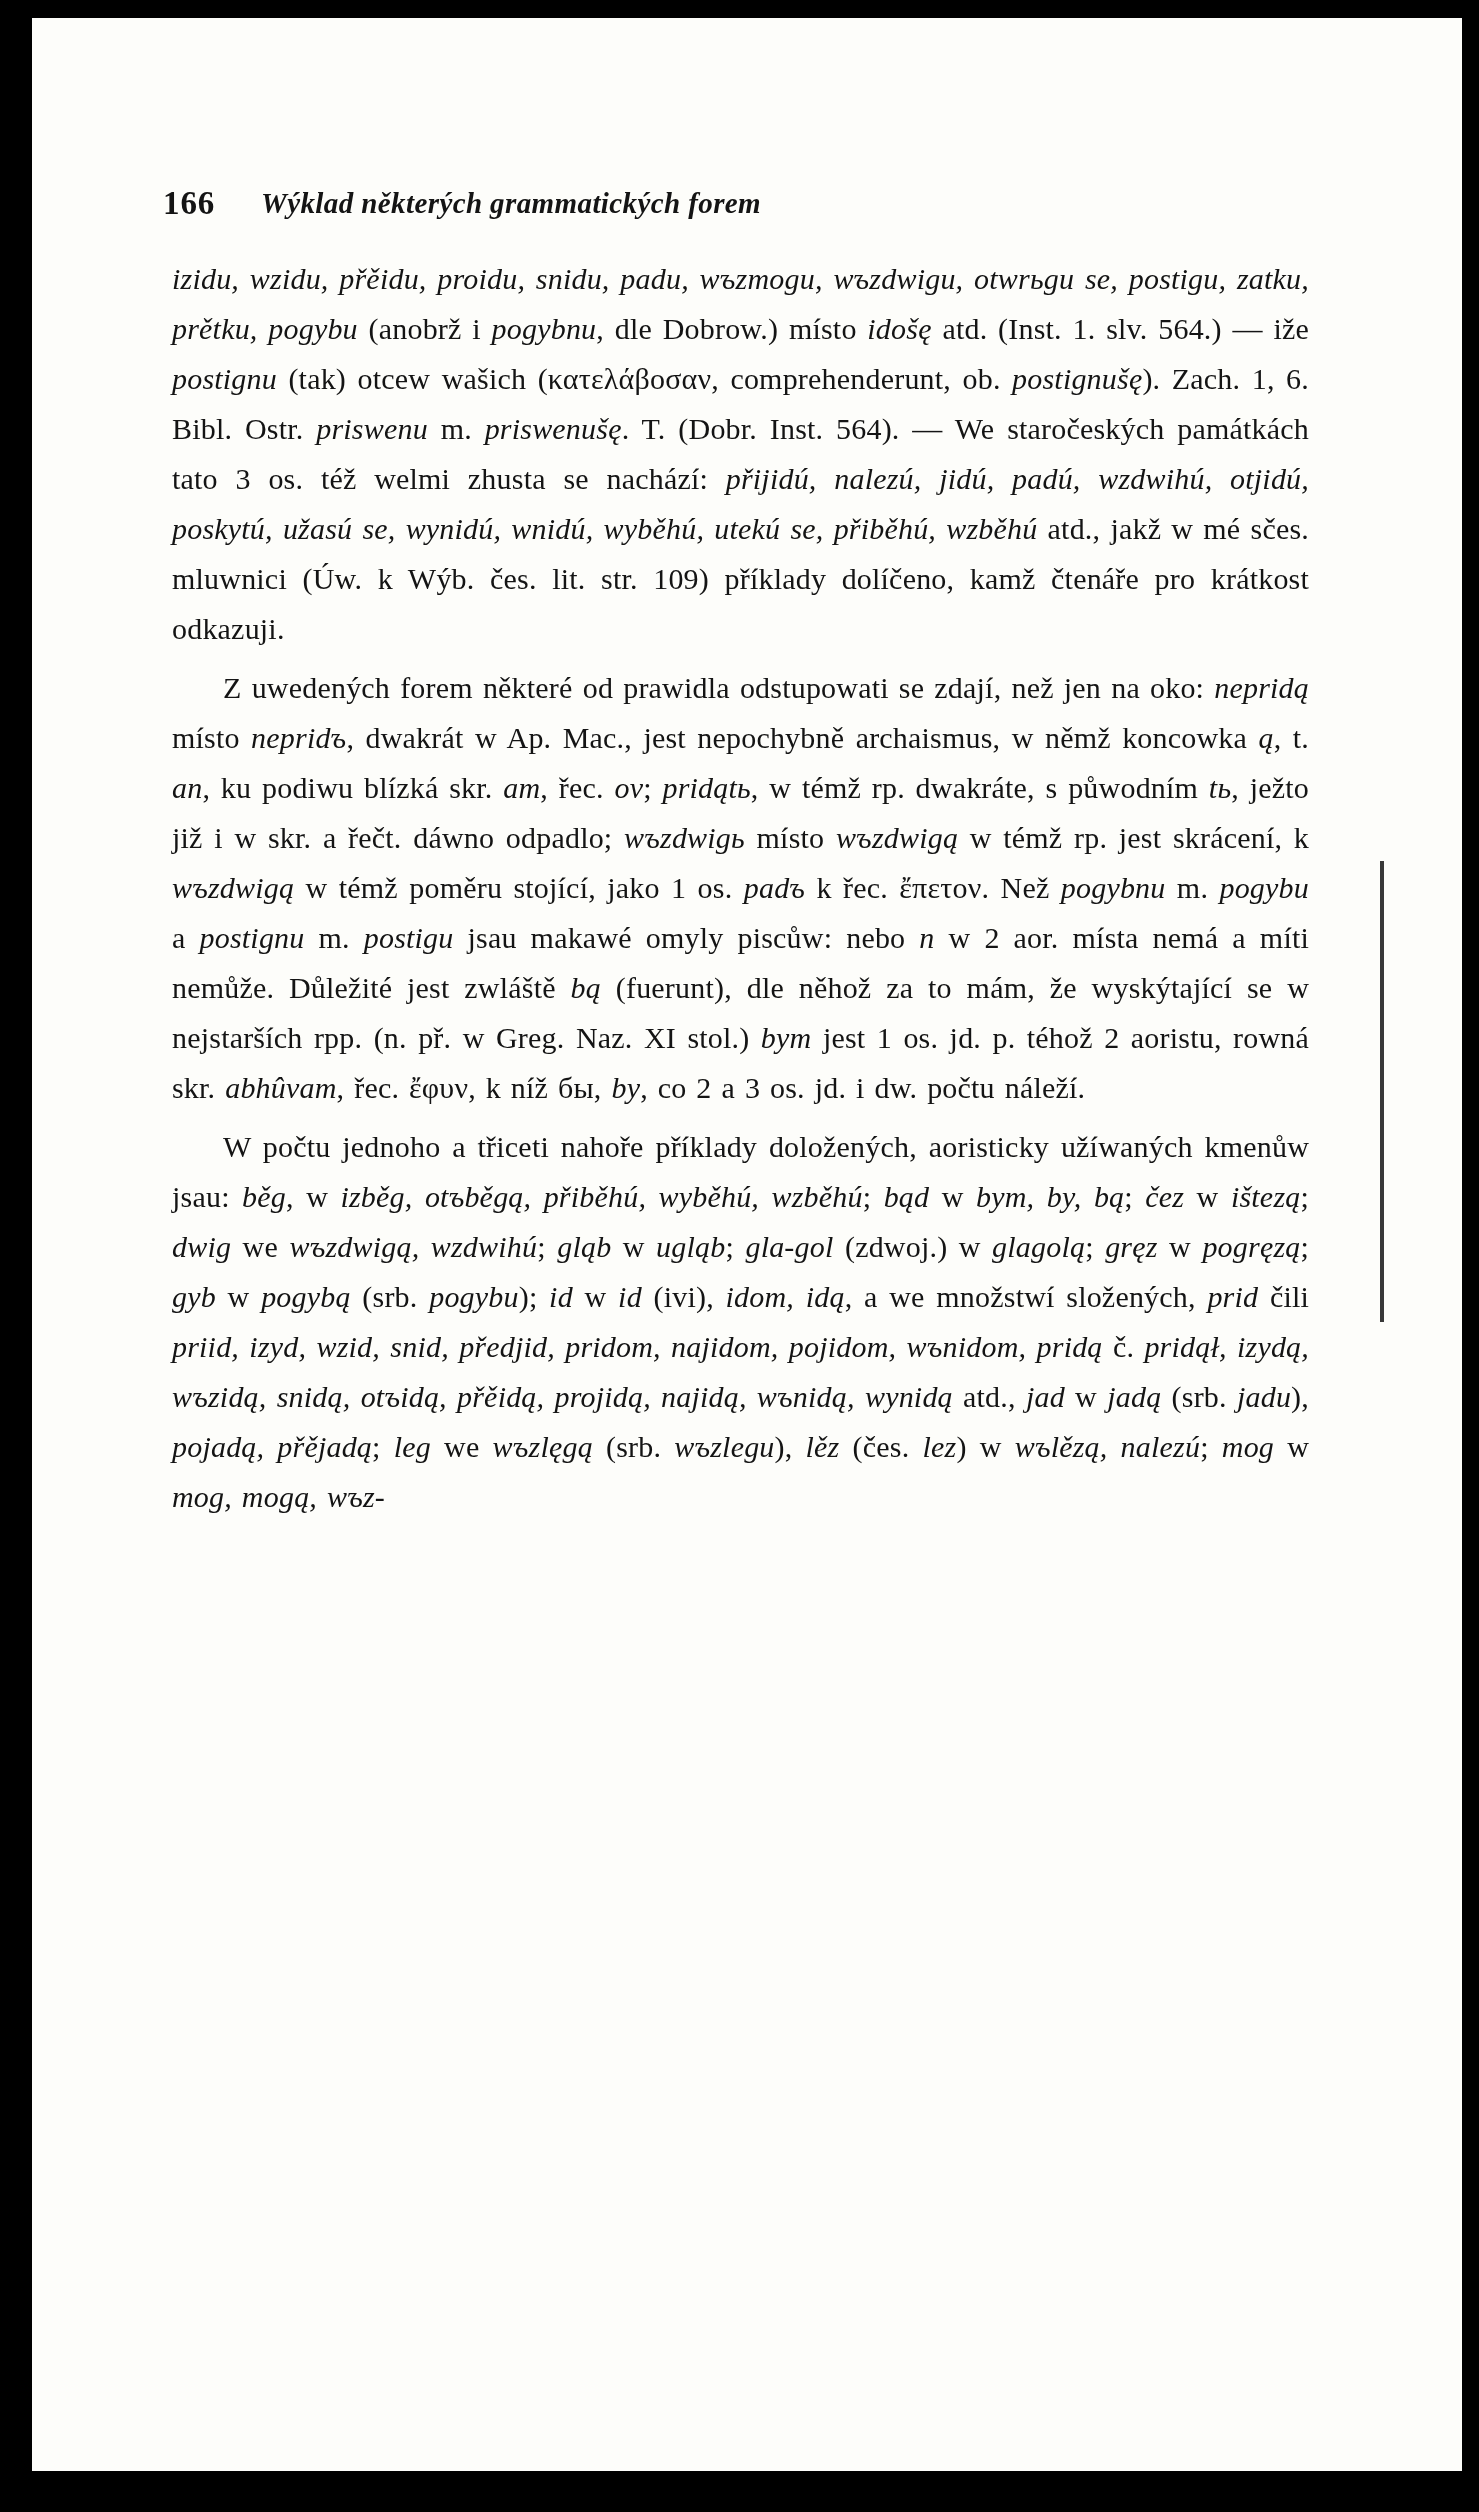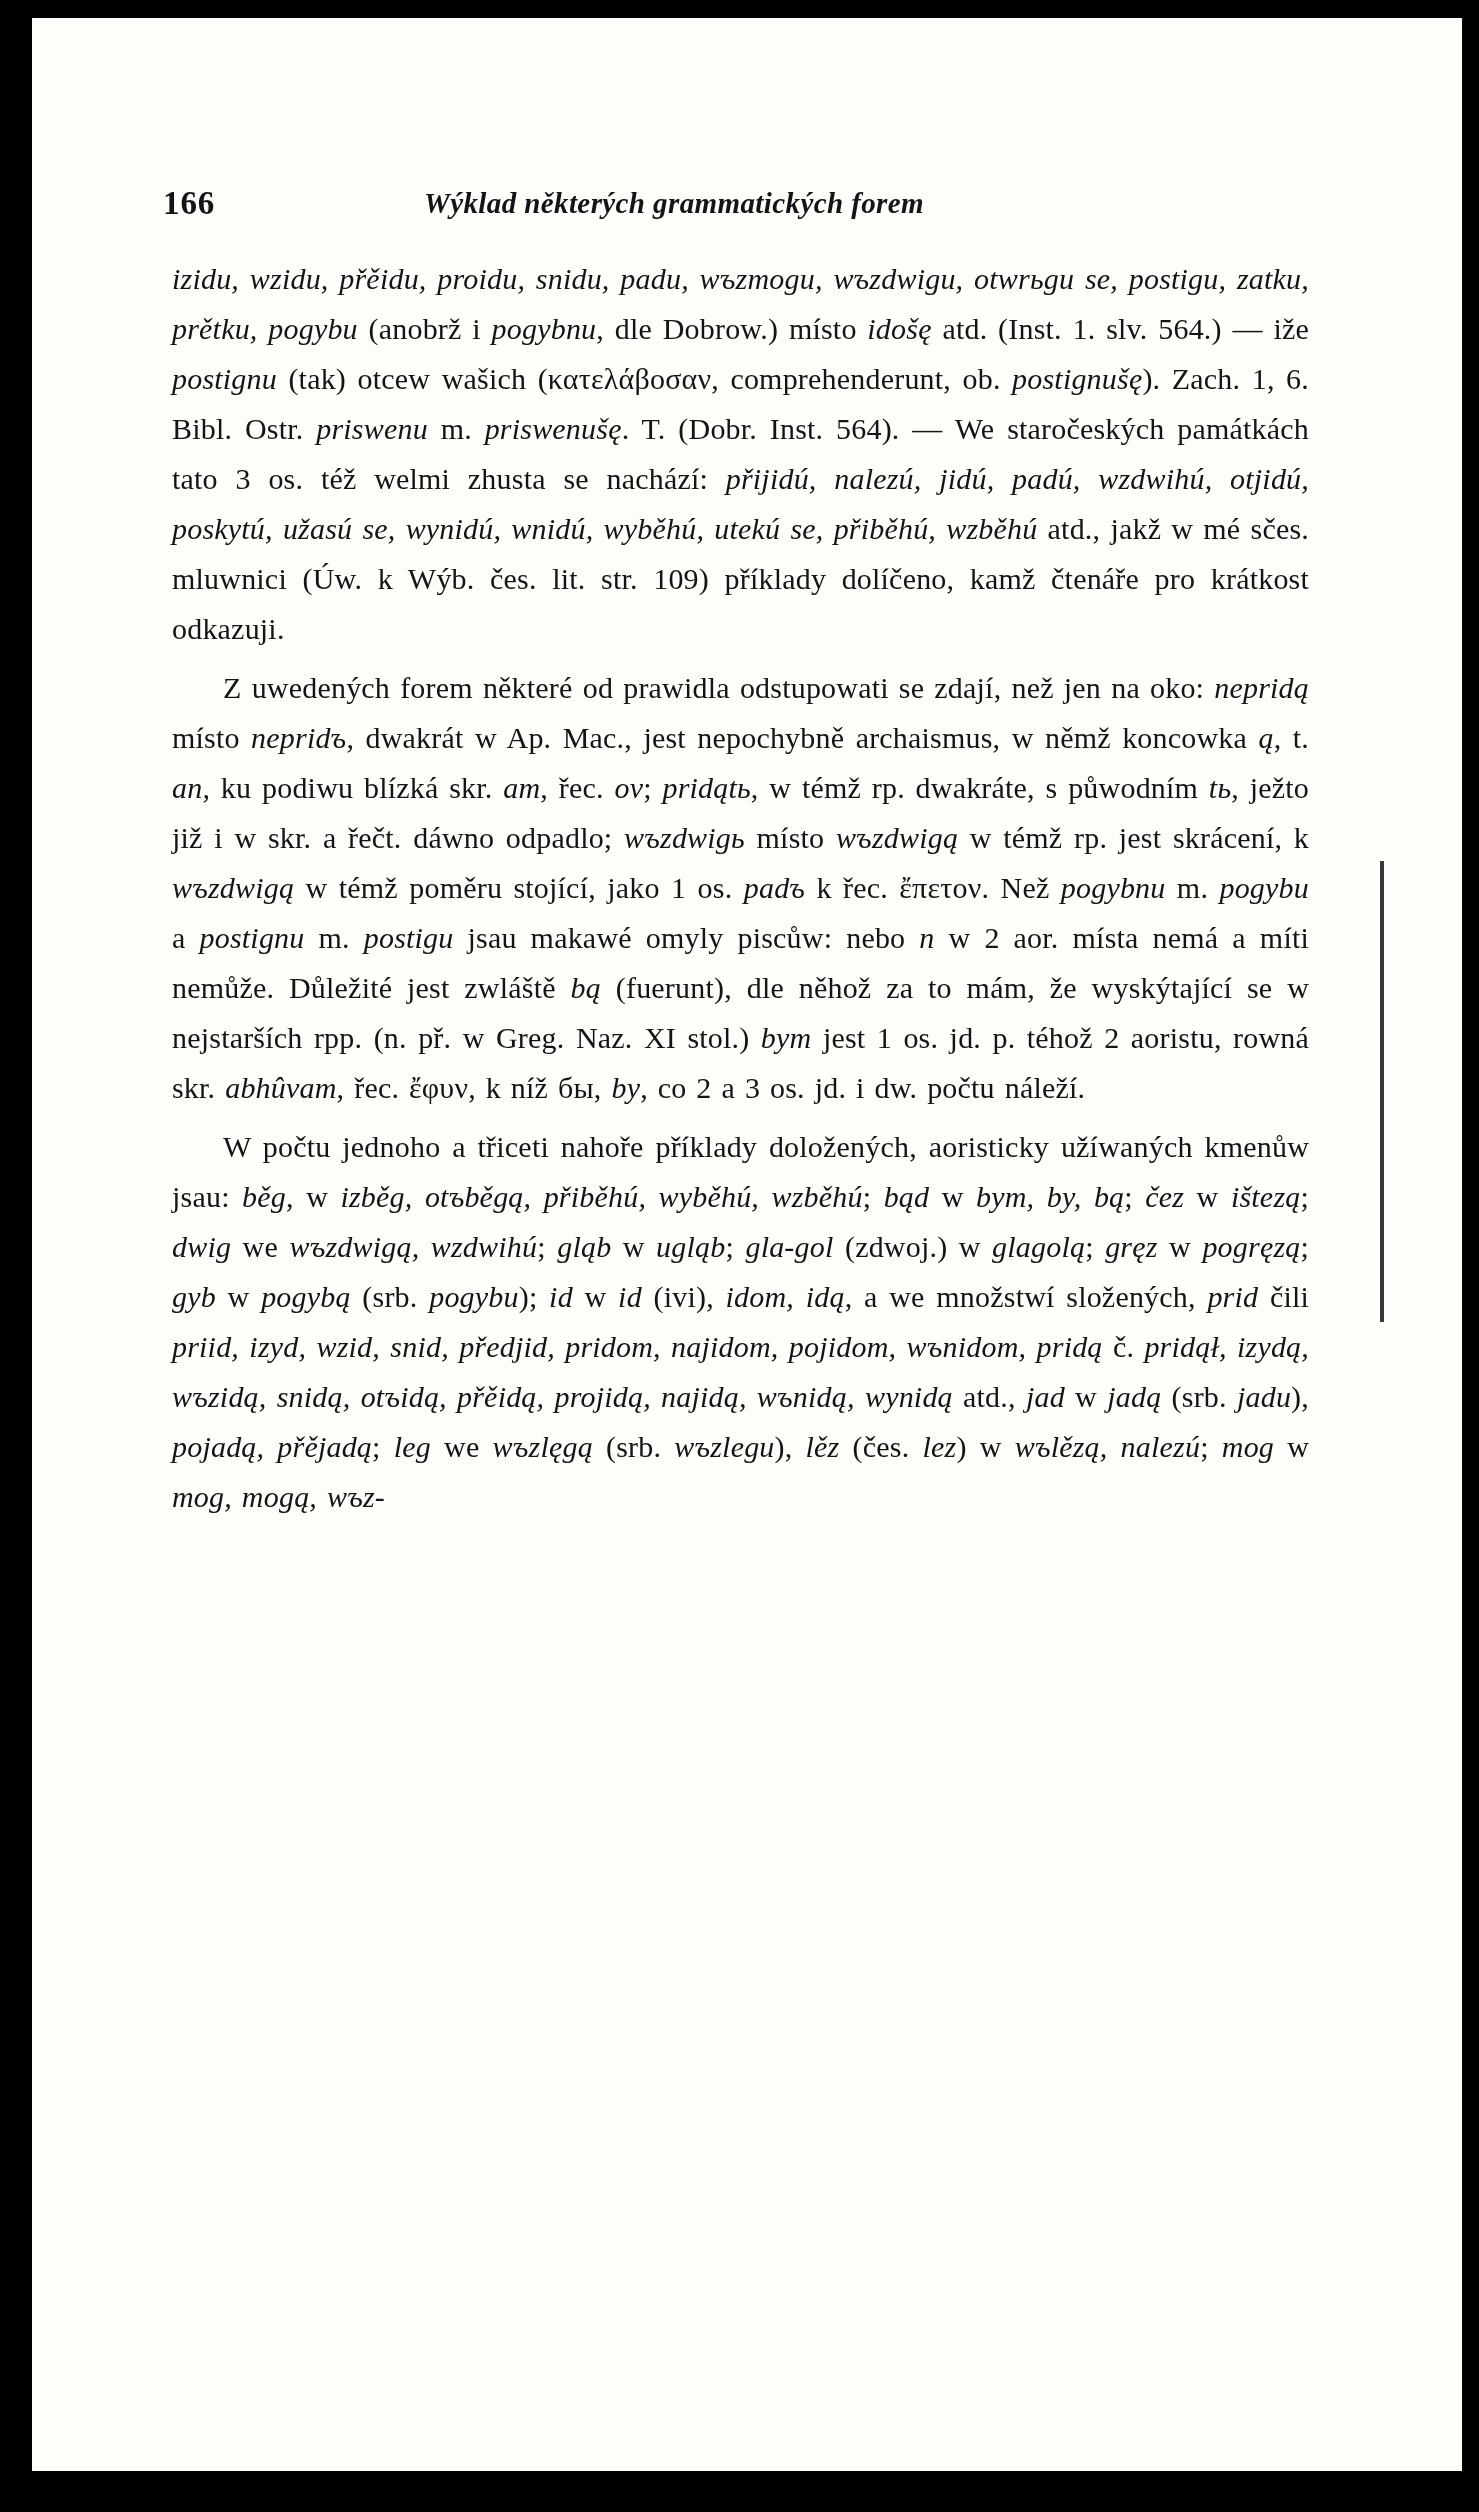--- a/index.html
+++ b/index.html
@@ -37,21 +37,21 @@
     top: 0;
     font-size: 33px;
     font-weight: bold;
     letter-spacing: 0.9px;
   }
   .running-title {
     position: absolute;
     left: 98px;
     right: 231px;
     top: 1.8px;
-    text-align: center;
+    text-align: left;
     font-size: 29px;
     font-weight: bold;
     font-style: italic;
     letter-spacing: 0.4px;
   }
   #text-block {
     font-size: 30px;
     line-height: 50px;
     text-align: justify;
     letter-spacing: 0.2px;

